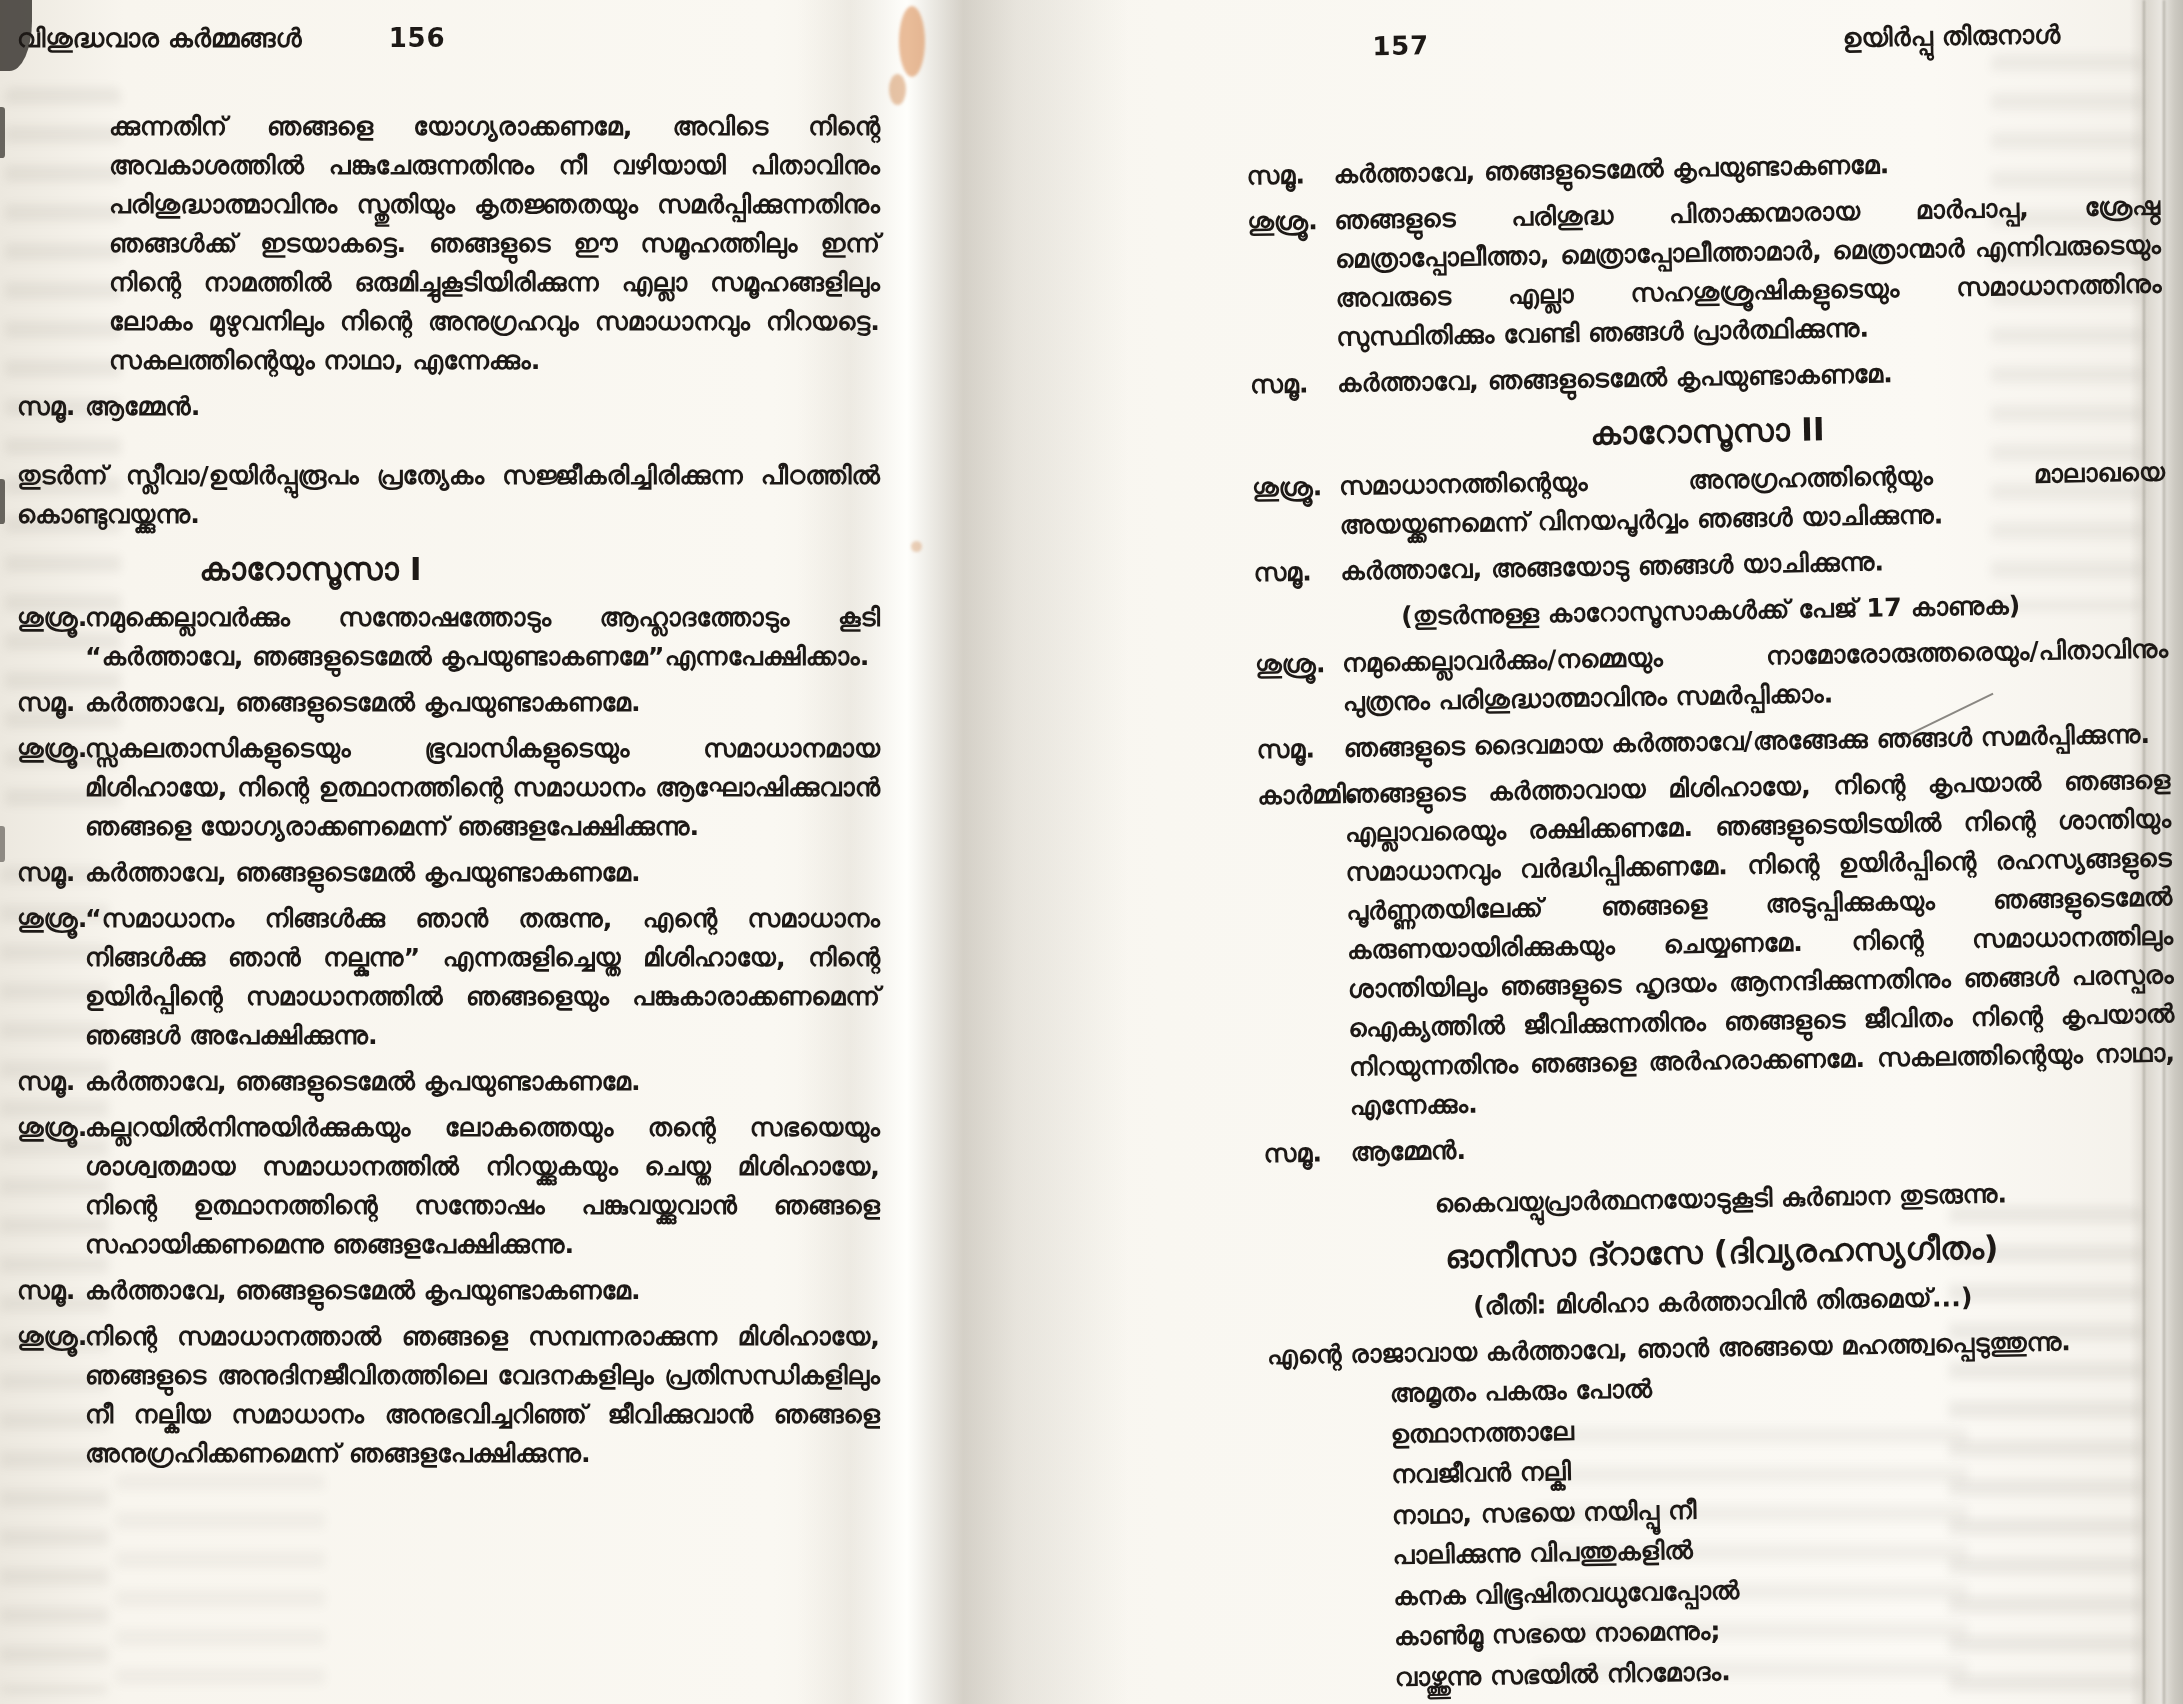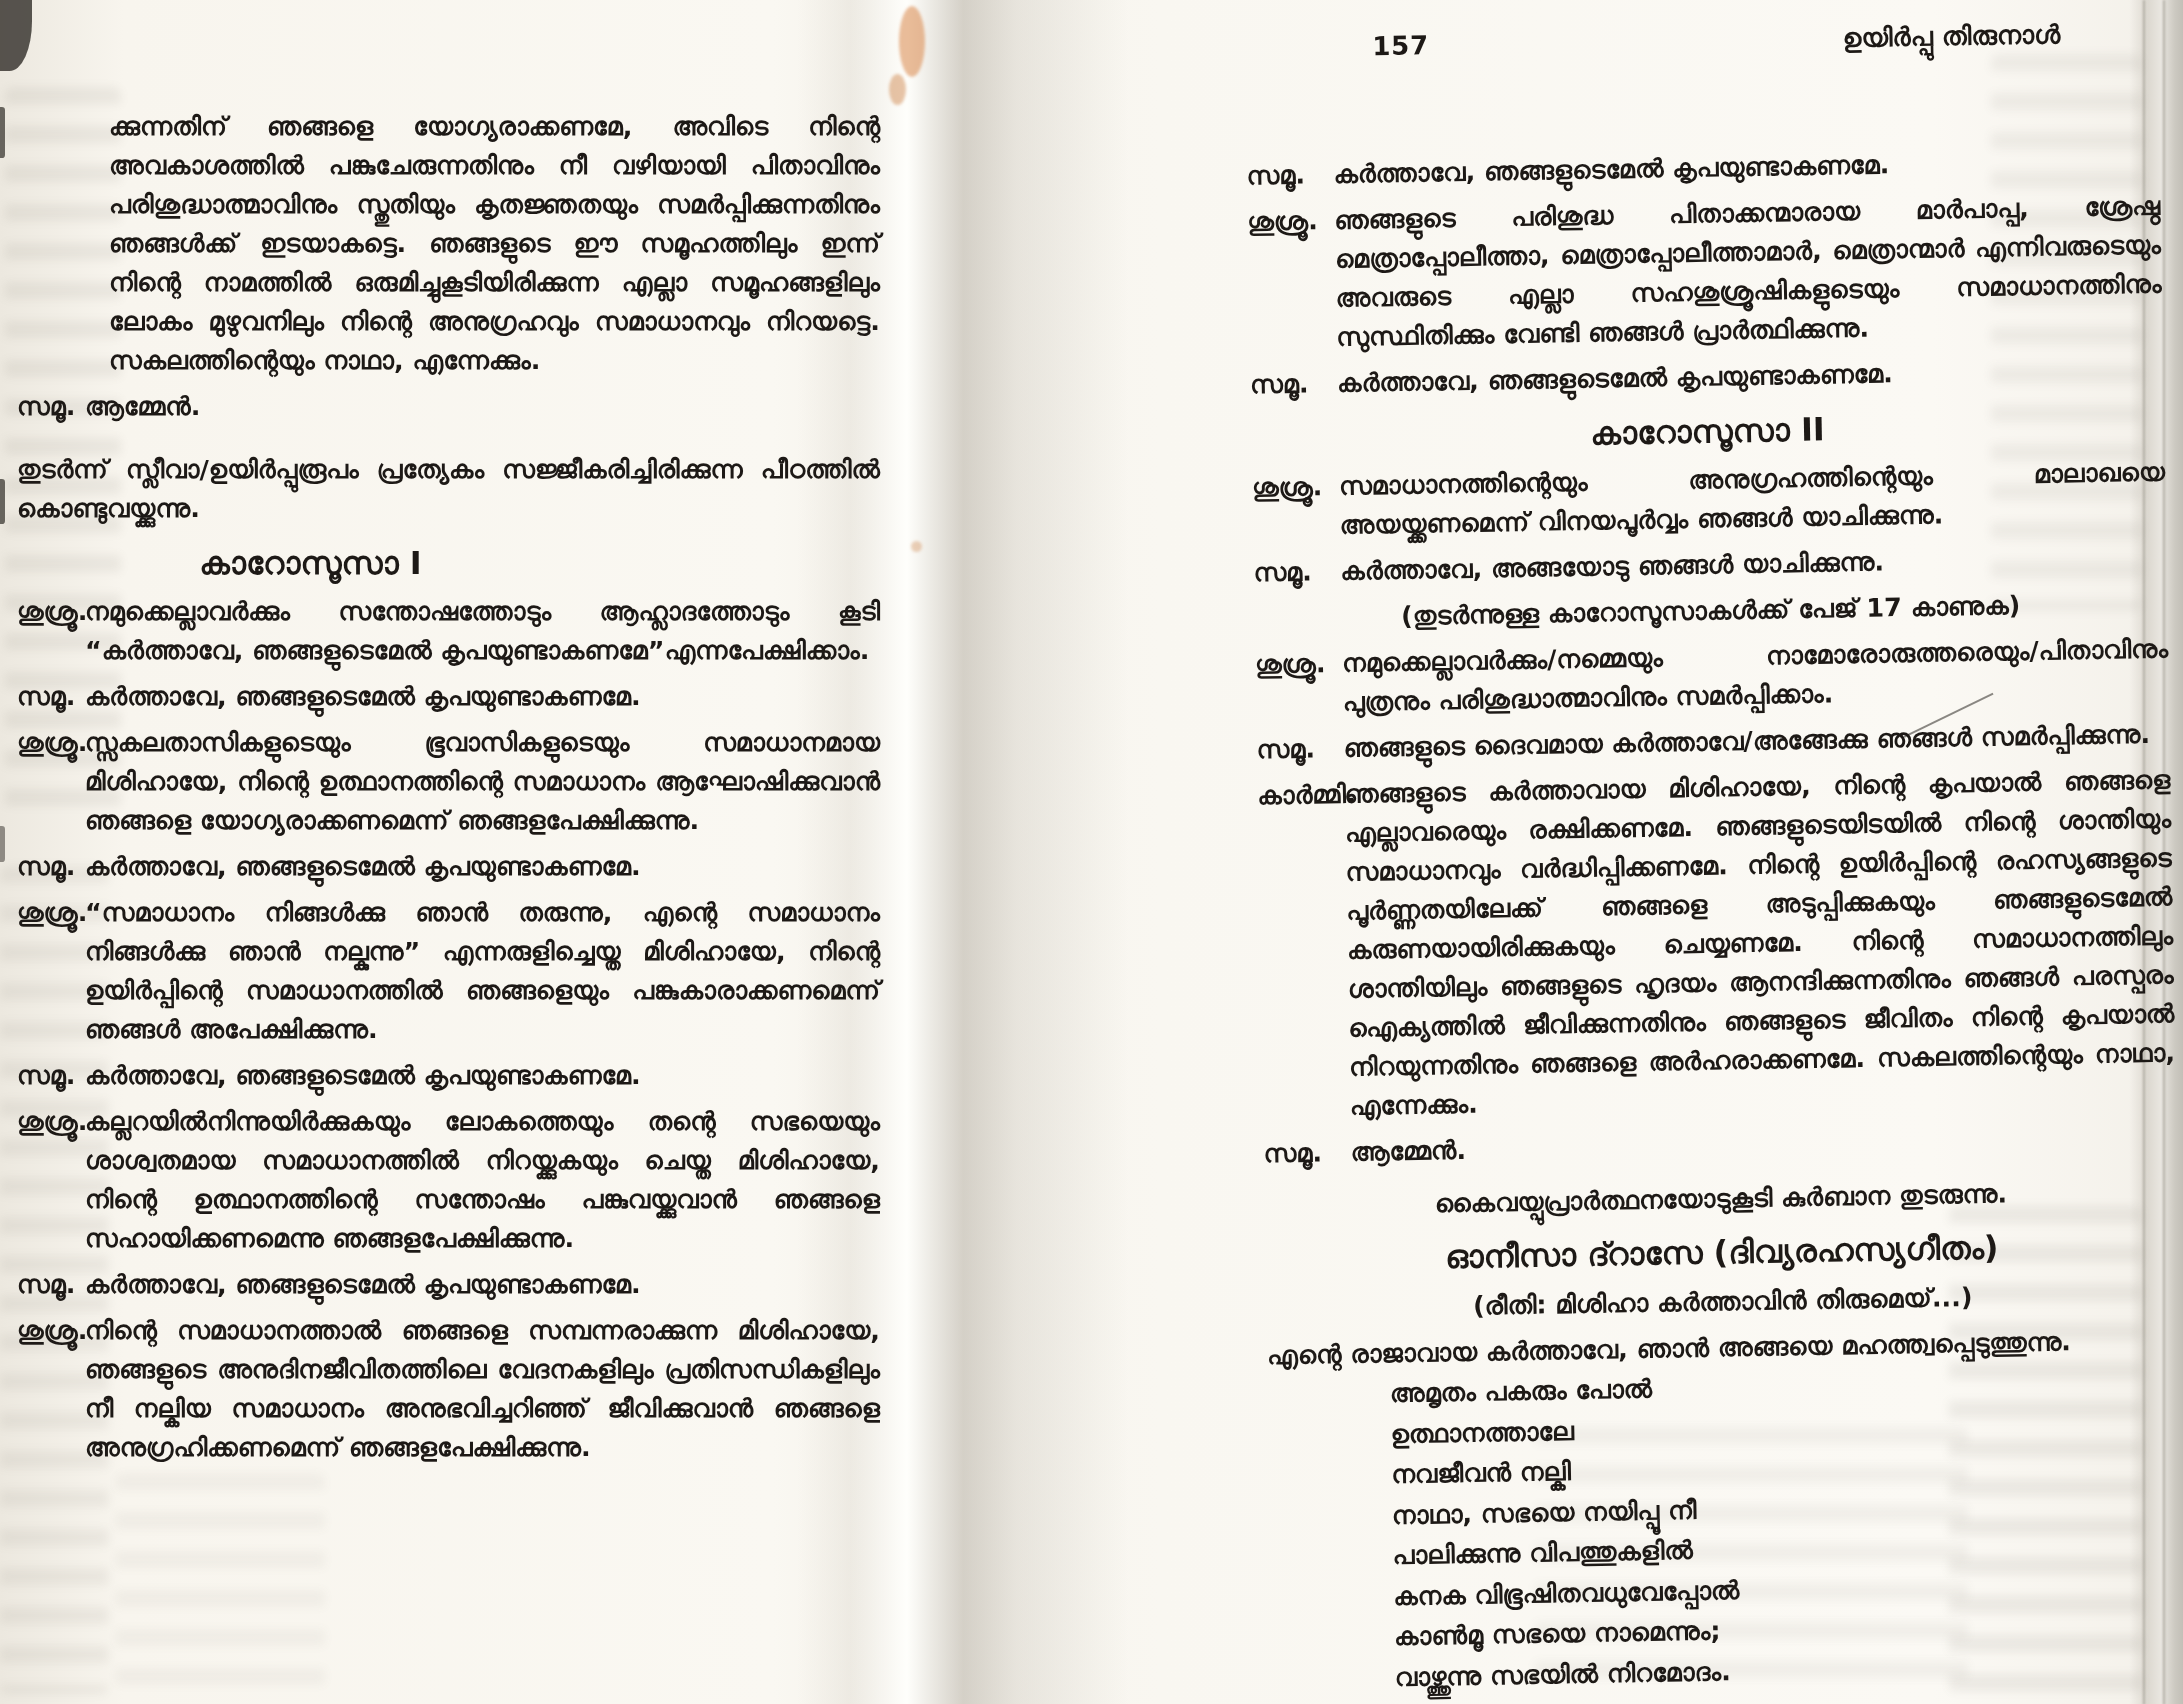--- a/index.html
+++ b/index.html
@@ -36,21 +36,21 @@
   #left-page .pagenum{margin-left:87px;}
   .body-col{position:absolute;}
   #left-page .body-col{left:17px;top:107px;width:863px;}
   #right-page .body-col{left:81px;top:116px;width:913px;}
   .block{font-size:25.5px;line-height:39px;font-weight:600;margin-top:7px;text-align:justify;}
   #right-page .block{line-height:39px;}
   .block.dialogue{display:grid;grid-template-columns:68px 1fr;column-gap:0;}
   #right-page .block.dialogue{grid-template-columns:87px 1fr;}
   .block .label{font-weight:700;text-align:left;}
   .block.paragraph{margin-left:92px;margin-top:0;}
-  .block.rubric{text-align:justify;font-weight:600;margin-top:24px;}
+  .block.rubric{text-align:justify;font-weight:600;margin-top:30px;}
   .block.rubric-center{text-align:center;margin-top:14px;}
   .block.heading{font-weight:800;font-size:32px;text-align:center;margin:15.5px 0 9.3px;}
   #left-page .block.heading{transform:translateX(-138px);}
   .block.center-note{text-align:center;font-weight:600;}
   .block.hymn-first{text-align:left;}
   .block.hymn{margin-left:122px;text-align:left;margin-top:1.5px;}
   .txt{display:block;}
 </style>
 </head>
 <body>
@@ -72,20 +72,24 @@
 <div class="ghost" style="left:1991px;top:54px;width:151px;height:557px;opacity:.14;"></div>
 <div class="ghost" style="left:1949px;top:1206px;width:193px;height:487px;opacity:.17;"></div>
 <div class="ghost" style="left:1535px;top:1427px;width:433px;height:271px;opacity:.12;"></div>
 
 <div class="foxing" style="left:899px;top:6.2px;width:26px;height:71px;background:#d9874a;opacity:.55;"></div>
 <div class="foxing" style="left:889px;top:74px;width:17px;height:31px;background:#cc7f42;opacity:.45;"></div>
 <div class="foxing" style="left:911px;top:541px;width:10.8px;height:10.8px;background:#cc7f42;opacity:.35;"></div>
 <div class="scratch" style="left:1904px;top:736px;width:99px;"></div>
 
 <div class="page" id="left-page">
+  <div class="pg-header">
+    <span class="title">വിശുദ്ധവാര കർമ്മങ്ങൾ</span>
+    <span class="pagenum">156</span>
+  </div>
   <div class="body-col" id="left-body">
       <div class="block paragraph">ക്കുന്നതിന് ഞങ്ങളെ യോഗ്യരാക്കണമേ, അവിടെ നിന്റെ അവകാശത്തിൽ പങ്കുചേരുന്നതിനും നീ വഴിയായി പിതാവിനും പരിശുദ്ധാത്മാവിനും സ്തുതിയും കൃതജ്ഞതയും സമർപ്പിക്കുന്നതിനും ഞങ്ങൾക്ക് ഇടയാകട്ടെ. ഞങ്ങളുടെ ഈ സമൂഹത്തിലും ഇന്ന് നിന്റെ നാമത്തിൽ ഒരുമിച്ചുകൂടിയിരിക്കുന്ന എല്ലാ സമൂഹങ്ങളിലും ലോകം മുഴുവനിലും നിന്റെ അനുഗ്രഹവും സമാധാനവും നിറയട്ടെ. സകലത്തിന്റെയും നാഥാ, എന്നേക്കും.</div>
       <div class="block dialogue">
         <span class="label">സമൂ.</span>
         <span class="txt">ആമ്മേൻ.</span>
       </div>
       <div class="block rubric">തുടർന്ന് സ്ലീവാ/ഉയിർപ്പുരൂപം പ്രത്യേകം സജ്ജീകരിച്ചിരിക്കുന്ന പീഠത്തിൽ കൊണ്ടുവയ്ക്കുന്നു.</div>
       <div class="block heading">കാറോസൂസാ I</div>
       <div class="block dialogue">
         <span class="label">ശുശ്രൂ.</span>

